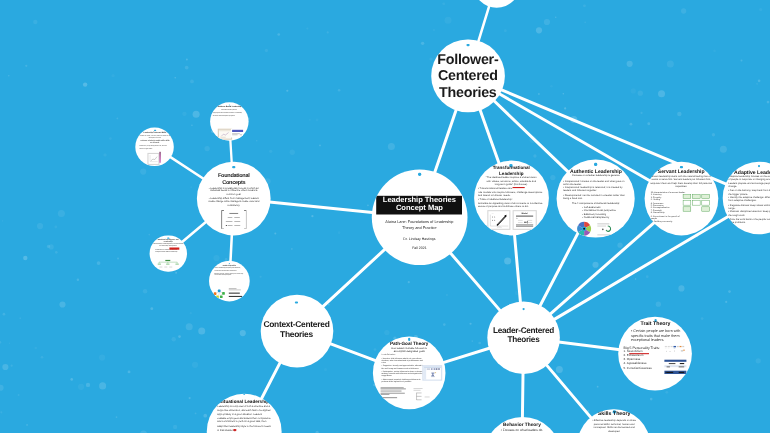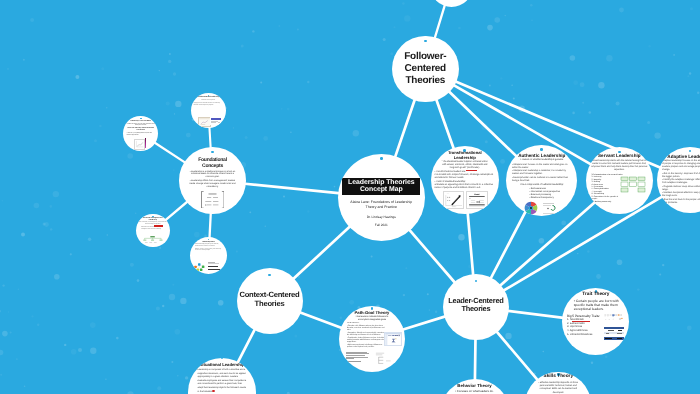--- a/index.html
+++ b/index.html
@@ -278,21 +278,21 @@
         <div>Alaina Lane: Foundations of Leadership</div>
         <div>Theory and Practice</div>
       </div>
       <div class="auth">Dr. Lindsay Hastings</div>
       <div class="term">Fall 2021</div>
     </div>
   </div>
   <div class="node hub" id="n-follower" style="left:392.0px;top:35.5px;width:66.6px;height:66.6px;">
     <div class="marker" style="top:4px;"></div>
     <div class="inner" style="justify-content:center;padding-bottom:0.0px;">
-      <div class="lbl" style="font-size:10px;">
+      <div class="lbl" style="font-size:13px;">
         <div>Follower-Centered</div>
         <div>Theories</div>
       </div>
     </div>
   </div>
   <div class="node hub" id="n-leader" style="left:442.6px;top:273.6px;width:66.6px;height:66.6px;">
     <div class="marker" style="top:6px;"></div>
     <div class="inner" style="justify-content:center;padding-bottom:3.0px;">
       <div class="lbl" style="font-size:7.45px;text-align:center;">
         <div>Leader-Centered</div>

